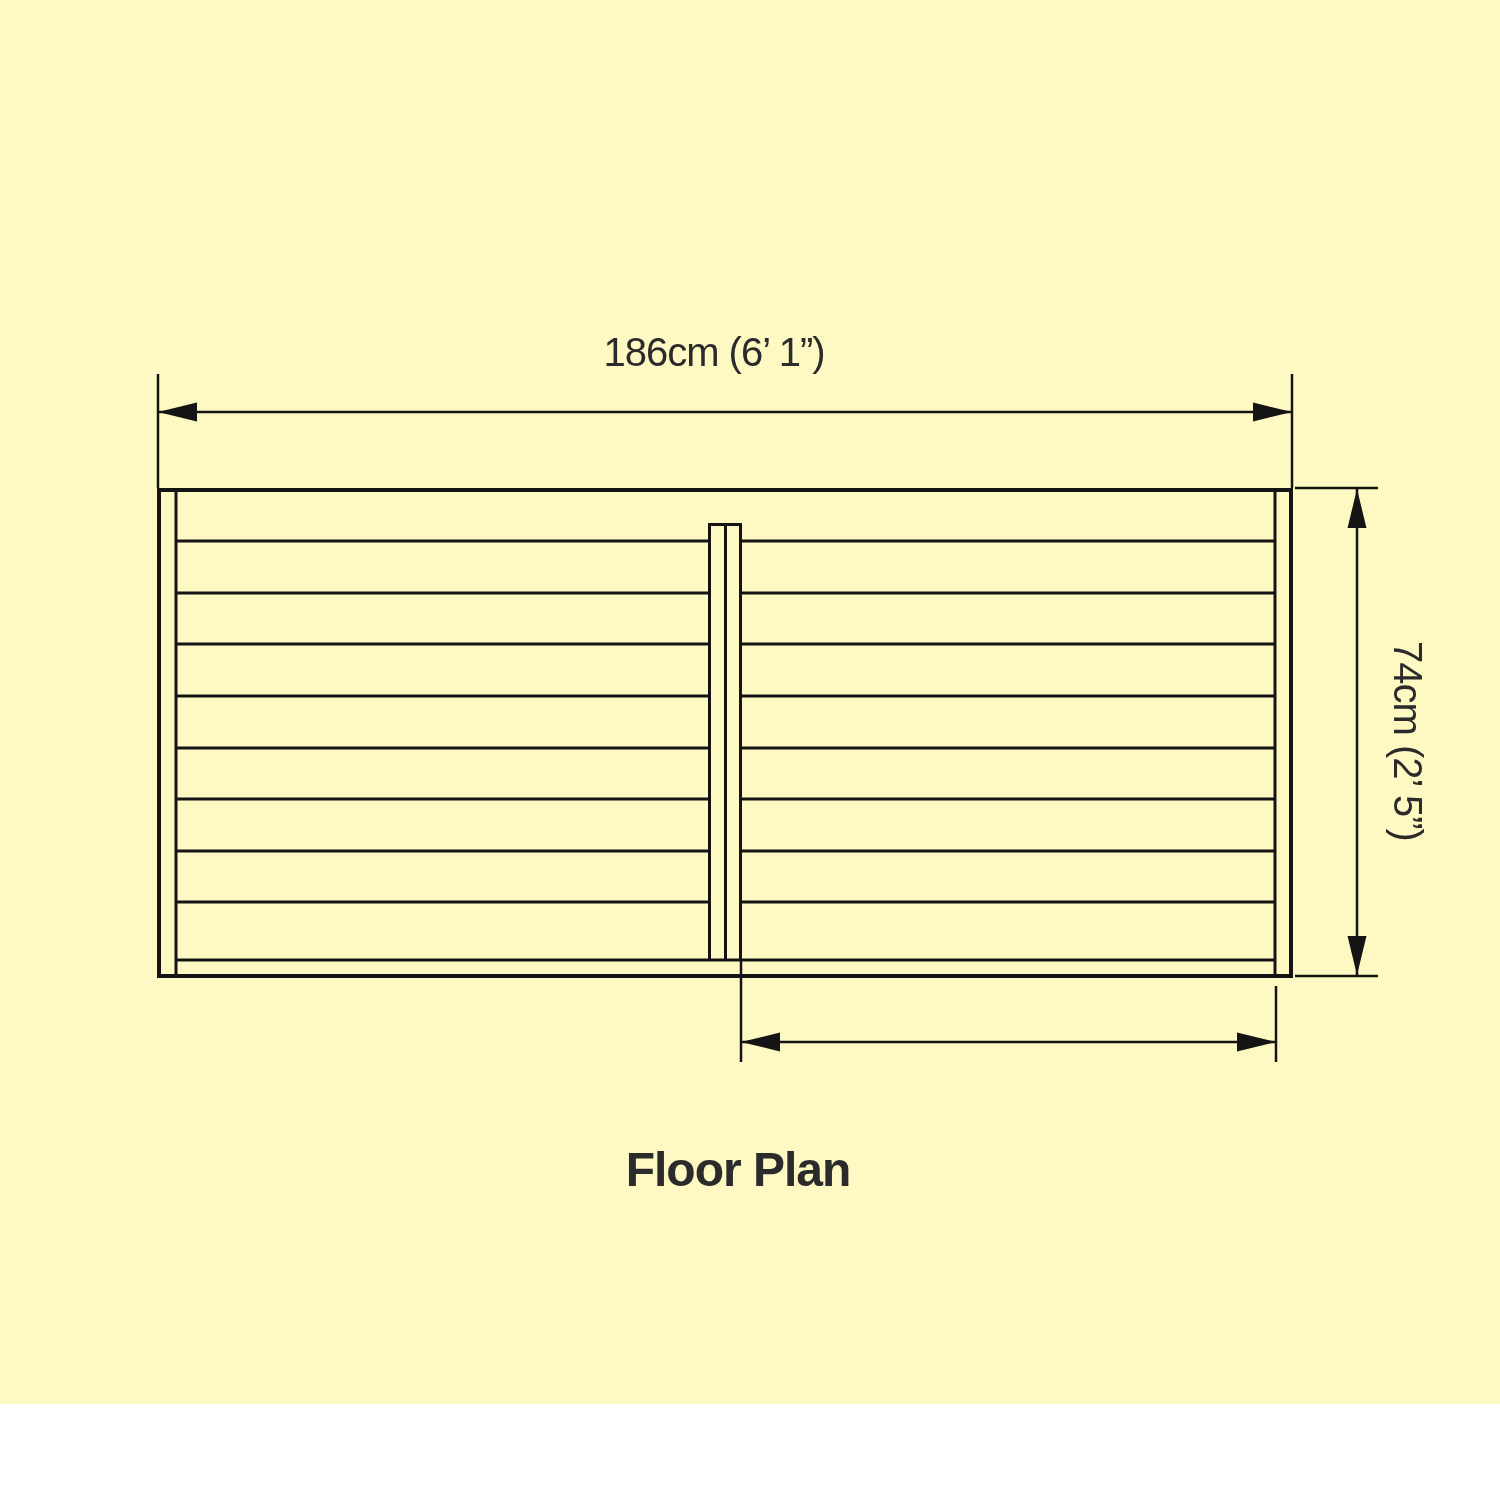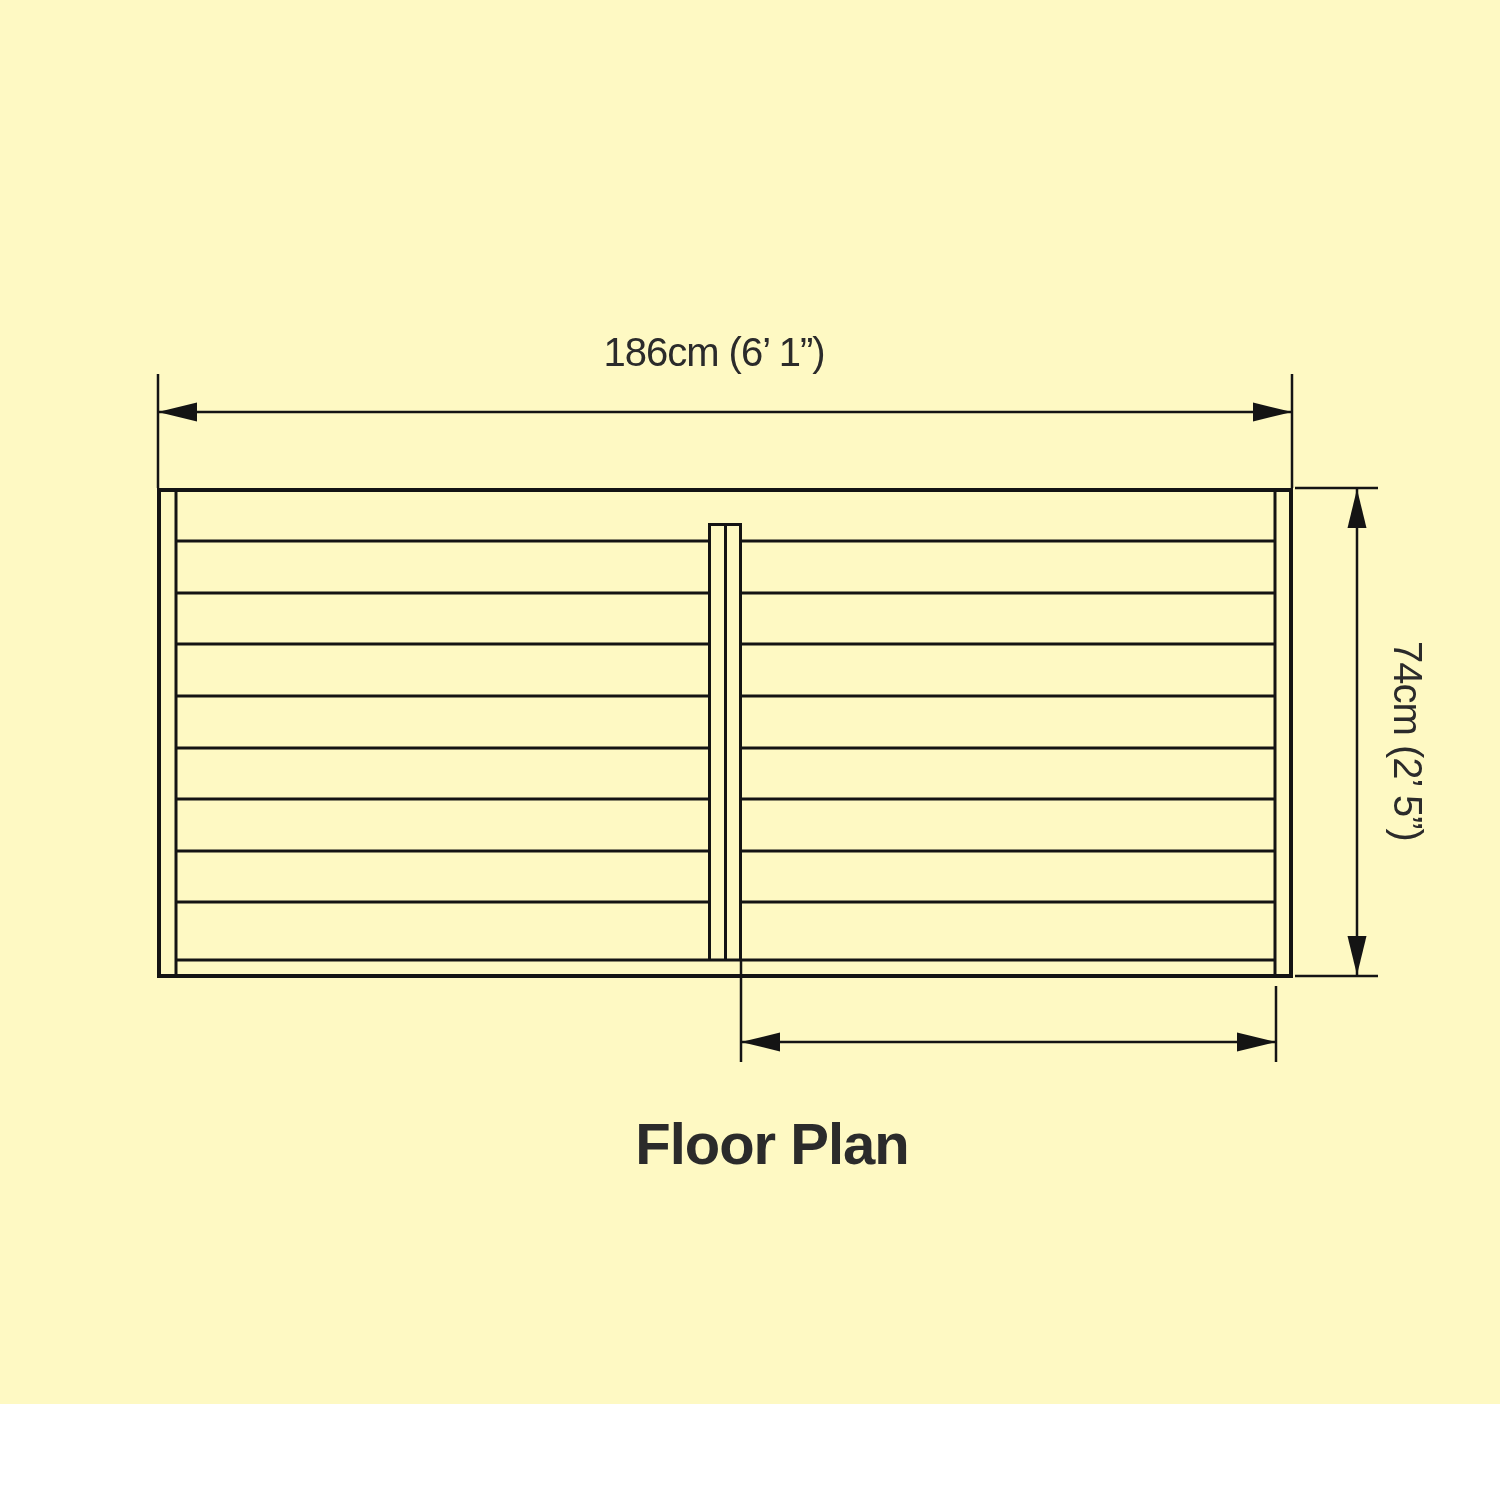--- a/index.html
+++ b/index.html
@@ -31,28 +31,27 @@
     letter-spacing: -1px;
     white-space: nowrap;
   }
   .label-width  { left: 714px; top: 330px; transform: translateX(-50%); }
   .label-height { left: 1407px; top: 741px; transform: translate(-50%,-50%) rotate(90deg); }
   .label-door   { left: 995px;  top: 1060px; transform: translateX(-50%); }
 
   .diagram-title {
     position: absolute;
     left: 738px;
-    top: 1110px;
+    top: 1142px;
     transform: translateX(-50%);
-    font-size: 58px;
+    font-size: 48px;
     font-weight: 600;
     letter-spacing: -1px;
     color: var(--color-text, #161616);
     white-space: nowrap;
-    margin-left: 34px;
   }
 </style>
 </head>
 <body>
 
 <div class="stage">
 
   <svg class="drawing" width="1500" height="1500" viewBox="0 0 1500 1500">
     <defs>
       <pattern id="hatch" patternUnits="userSpaceOnUse" width="14.5" height="14.5" patternTransform="rotate(45)">

